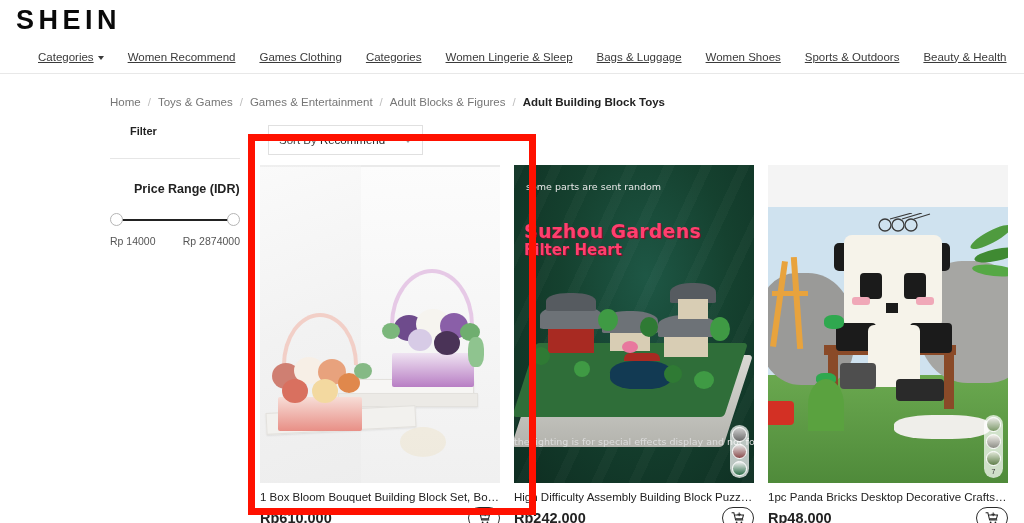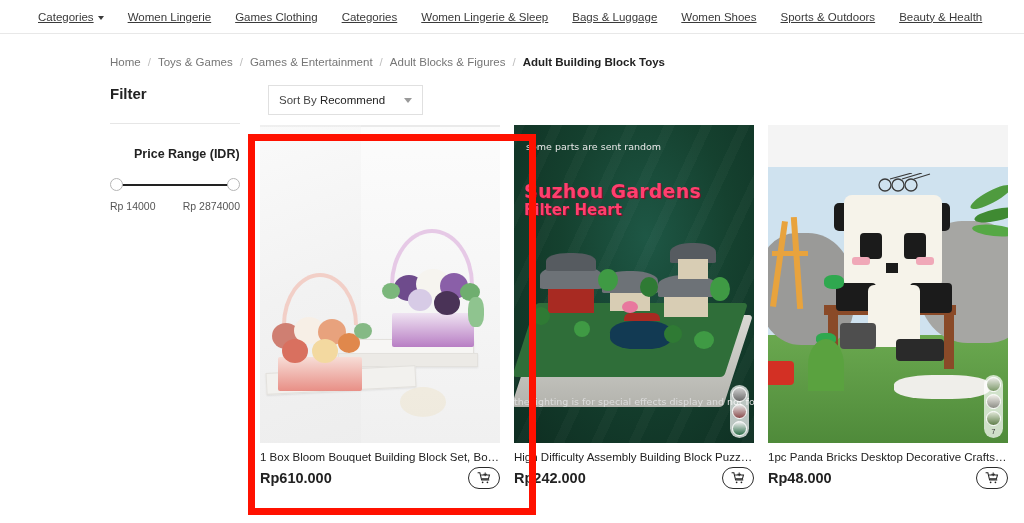--- a/index.html
+++ b/index.html
@@ -36,21 +36,21 @@
     font-size:11.5px; color:#767676; gap:0; white-space:nowrap;
   }
   .crumb { cursor:pointer;text-align:right; }
   .crumb-sep { margin:0 7px; color:#bdbdbd; }
   .crumb.current { color:#222; font-weight:bold; cursor:default; }
 
   
   .content { display:flex; padding-left:110px; margin-top:17px; }
 
   .filter-col { width:150px; flex:0 0 150px; padding-right:20px; }
-  .filter-title { font-size:15px; color:#222; font-weight:bold; }
+  .filter-title { font-size:11px; color:#222; font-weight:bold;margin-left:20px; }
   .filter-rule { height:1px; background:#e6e6e6; margin:21px 0 0 0; width:130px; }
   .price-label { font-size:12.5px; color:#222; font-weight:bold; margin-top:23px;margin-left:24px; }
   .slider-wrap { position:relative; width:130px; height:18px; margin-top:15px; }
   .slider-track { position:absolute; top:8px; left:6px; right:6px; height:2px; background:#222; }
   .knob {
     position:absolute; top:2px; width:13px; height:13px; border-radius:50%;
     background:#fff; border:1px solid #b5b5b5; cursor:pointer;
   }
   .knob.left { left:0; }
   .knob.right { right:0; }
@@ -156,28 +156,31 @@
   .highlight {
     position:absolute; left:248px; top:134px; width:288px; height:381px;
     border:7px solid #ff1100; pointer-events:none; z-index:60;
   }
 </style>
 </head>
 <body>
 
 <div class="page">
 
+  <div class="topbar">
+    <div class="logo">SHEIN</div>
+  </div>
 
   <div class="navbar">
     <div class="nav-item">
       <span>Categories</span>
       <i class="caret"></i>
     </div>
     <div class="nav-item">
-        <span>Women Lingerie</span>
+        <span>Women Recommend</span>
       </div>
     <div class="nav-item">
         <span>Games Clothing</span>
       </div>
     <div class="nav-item">
         <span>Categories</span>
       </div>
     <div class="nav-item">
         <span>Women Lingerie &amp; Sleep</span>
       </div>

